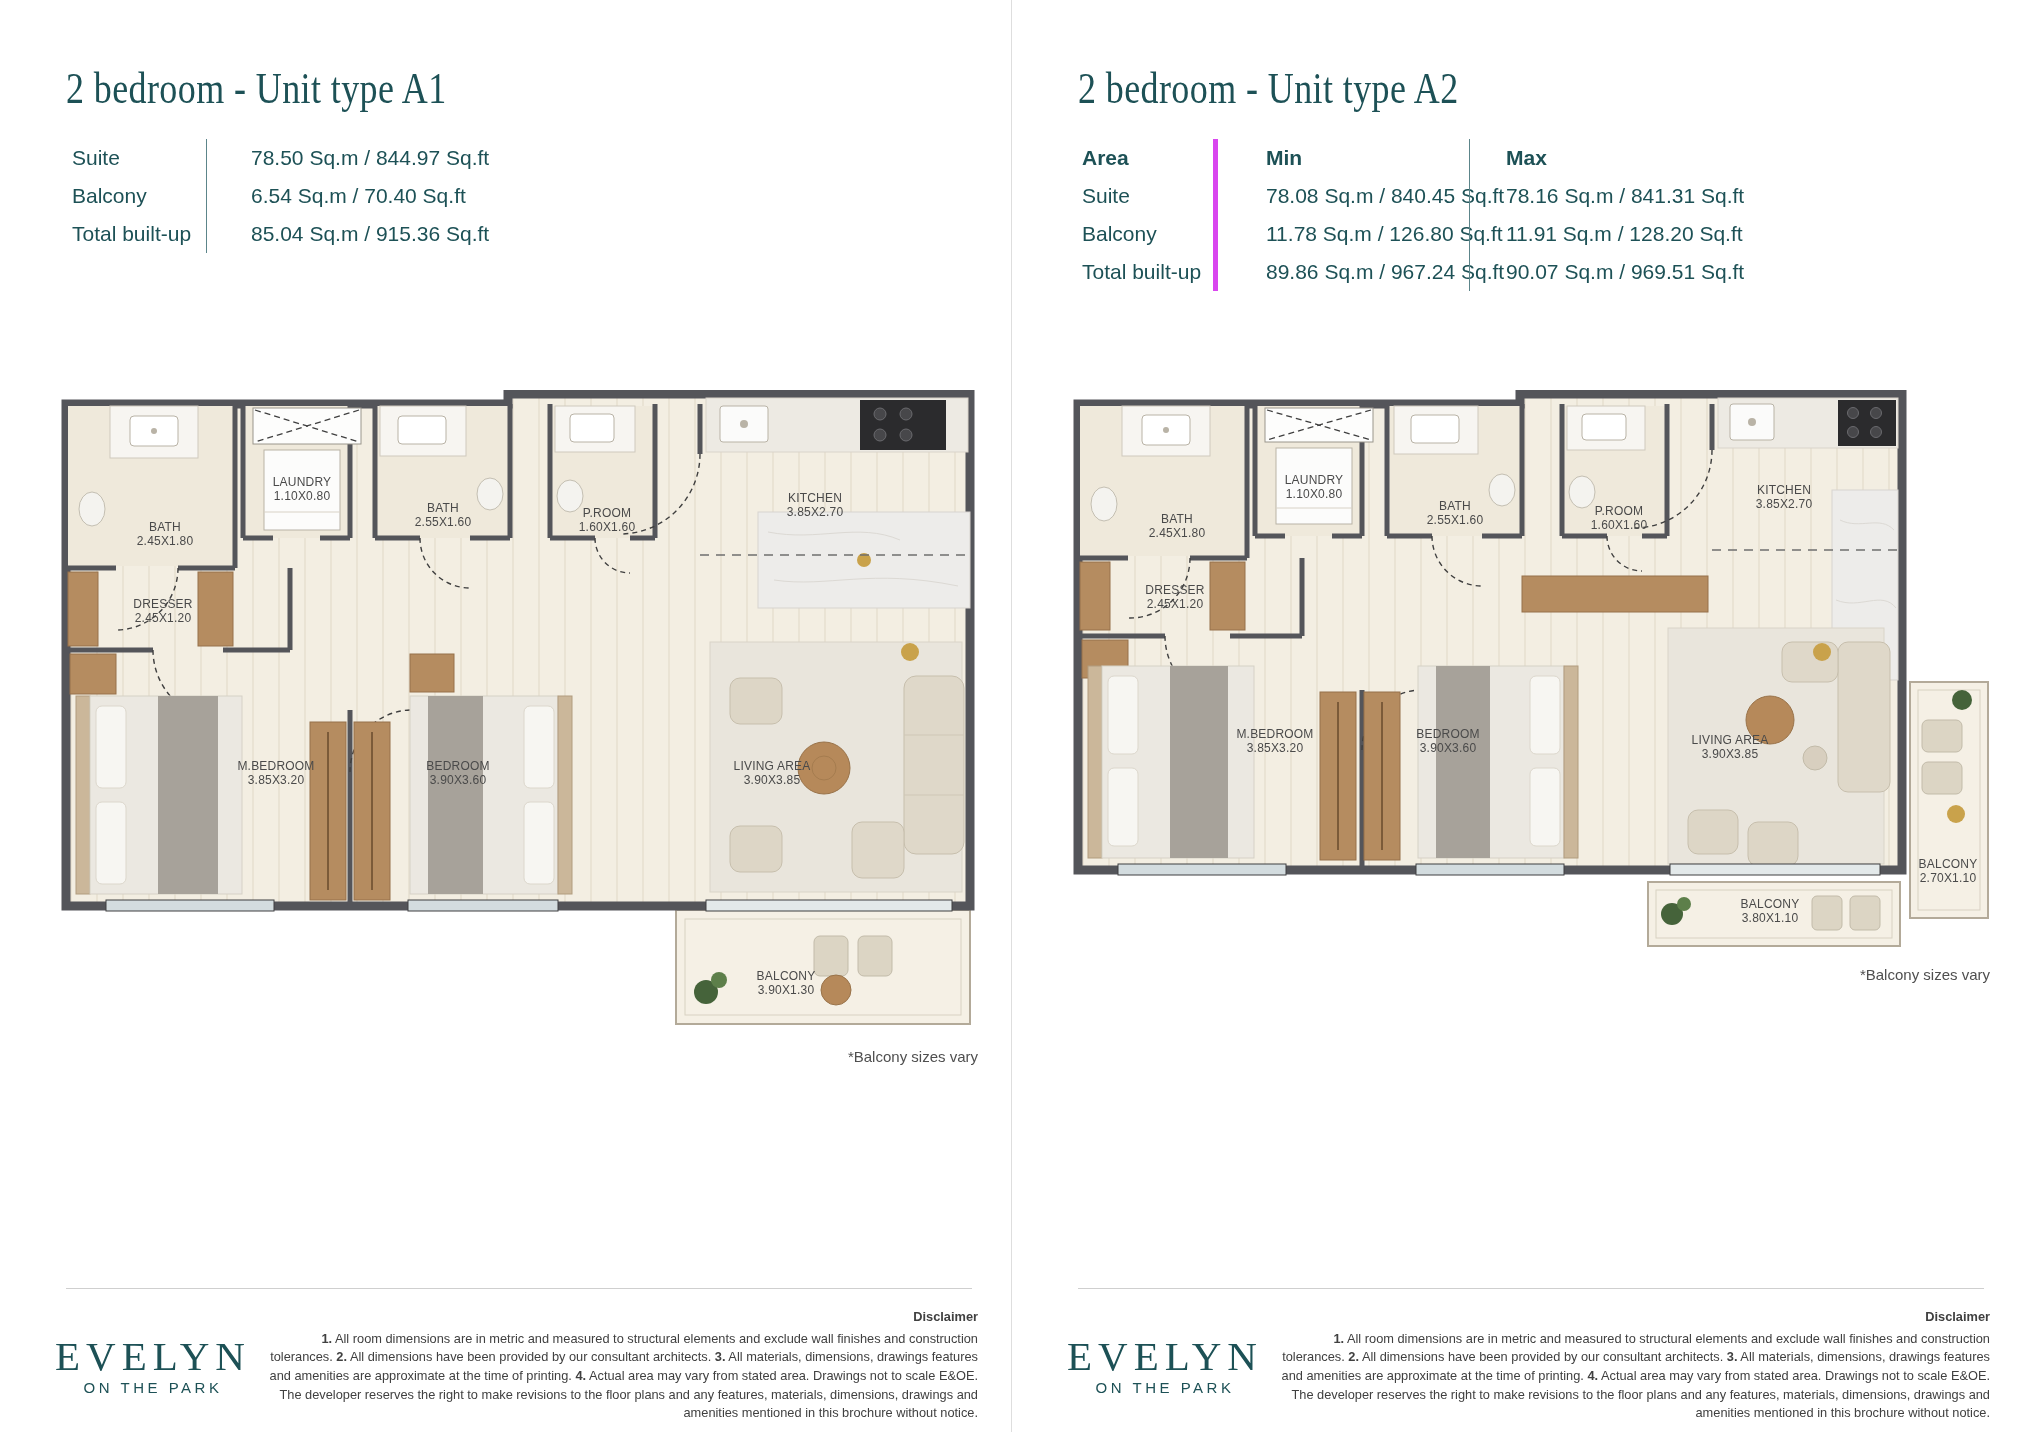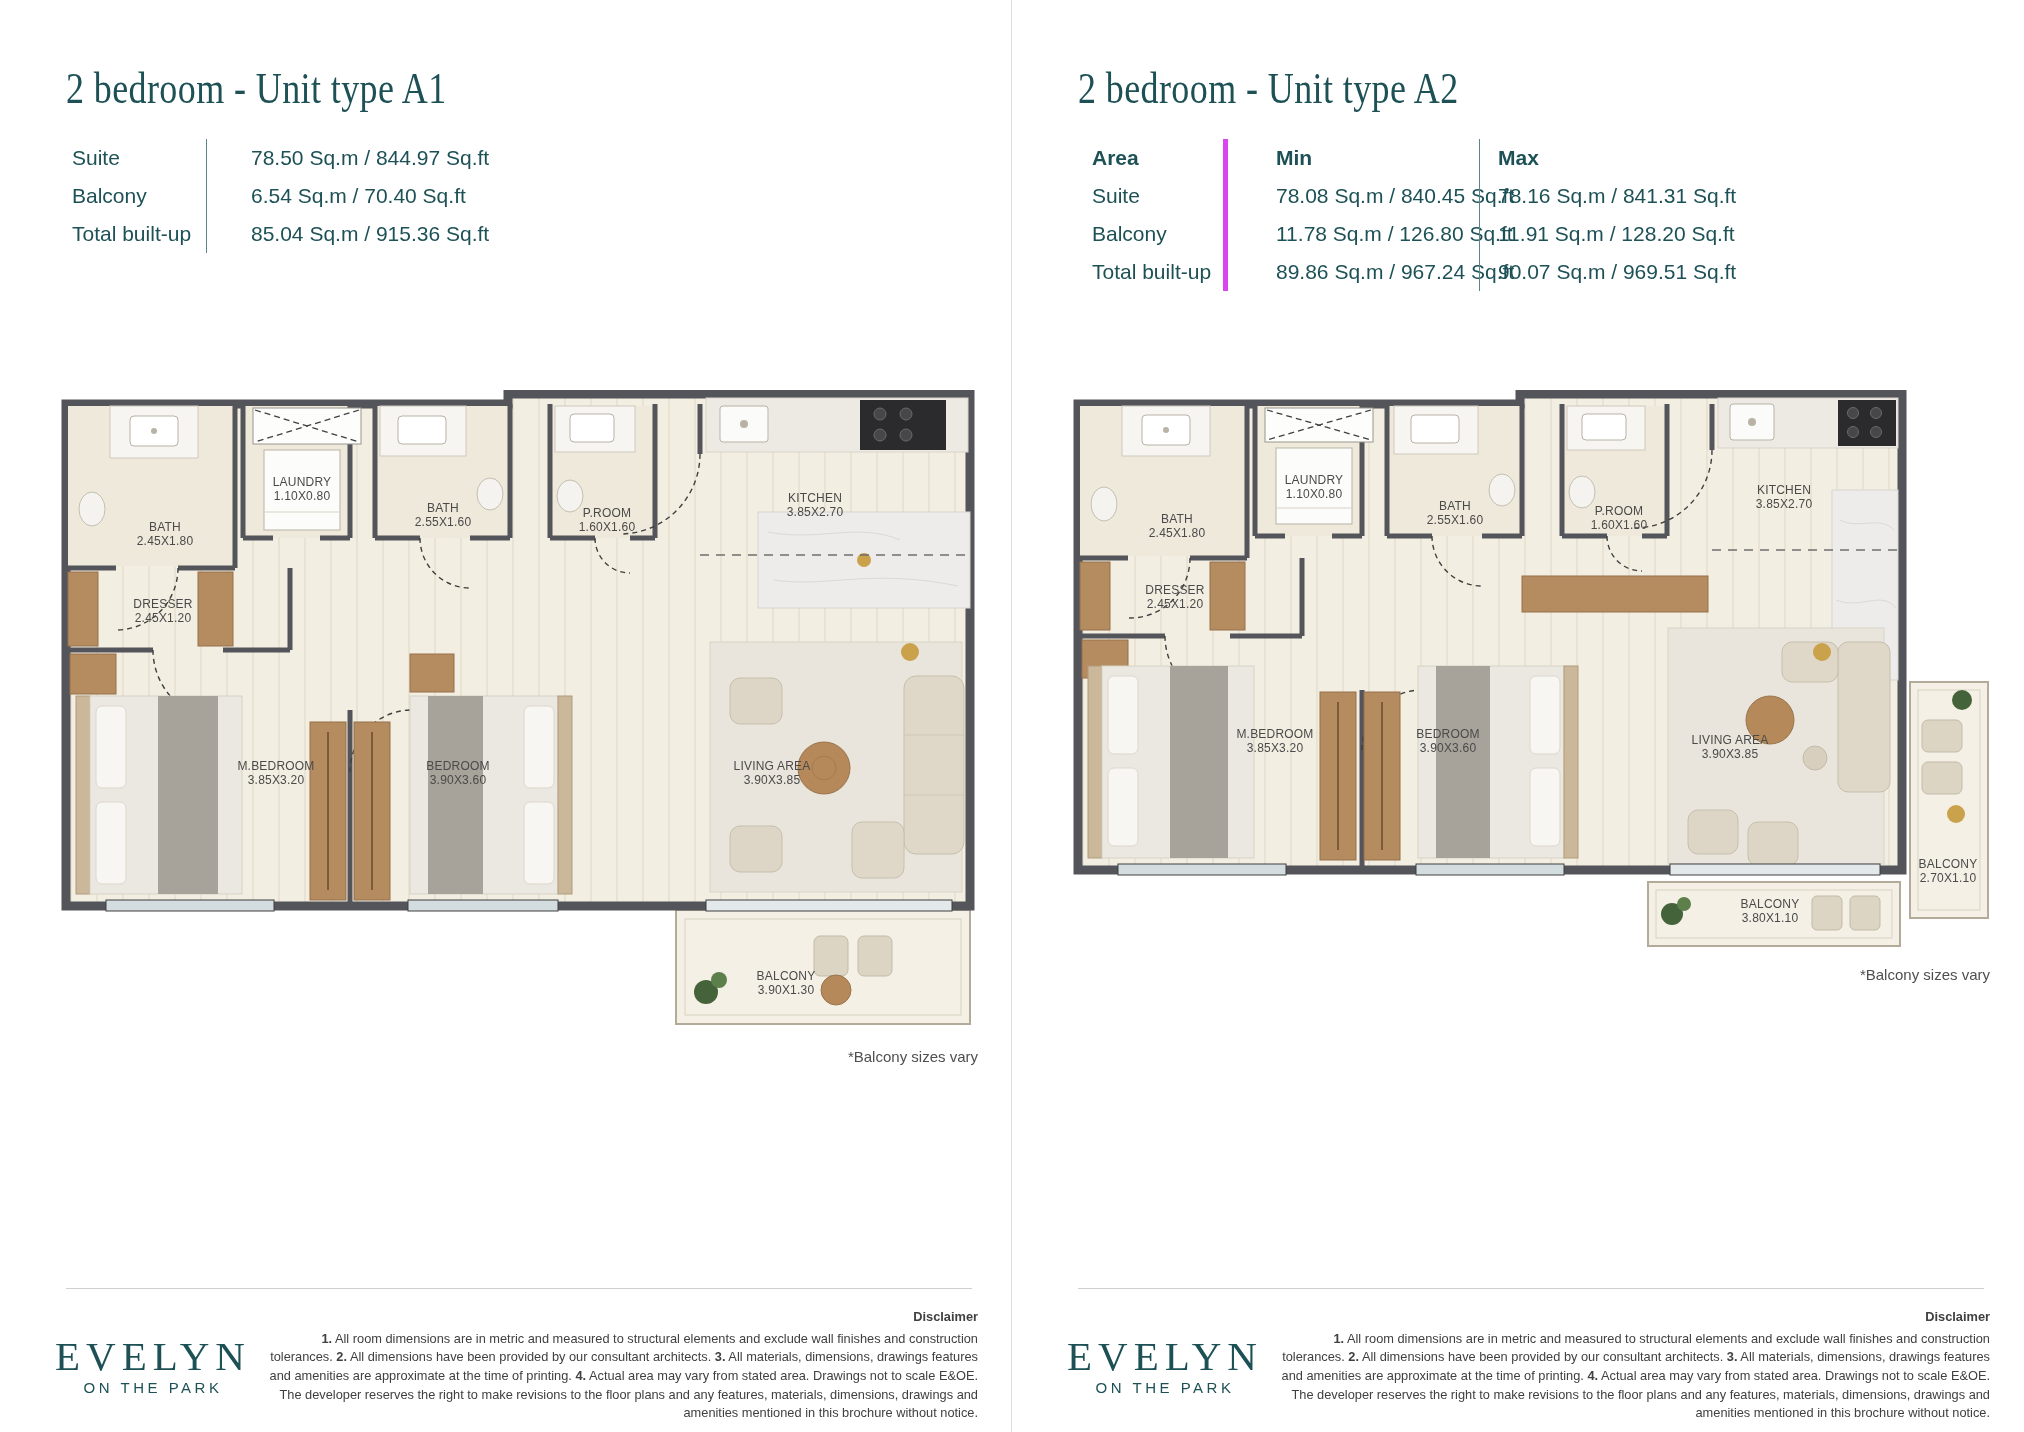--- a/index.html
+++ b/index.html
@@ -11,26 +11,26 @@
   .page.a2{left:1012px}
   .unit-title{position:absolute;left:66px;top:62px;font-family:"Liberation Serif",serif;
               font-size:45px;font-weight:400;color:#1d5156;white-space:nowrap;
               transform:scaleX(.8);transform-origin:left top;letter-spacing:.5px}
   
   .spec-table{position:absolute;left:72px;top:139px;color:#1d5156;font-size:21px}
   .spec-row{display:flex;align-items:stretch;height:38px}
   .spec-label{width:134px;display:flex;align-items:center;white-space:nowrap}
   .spec-value{border-left:1px solid #5c858a;padding-left:44px;display:flex;align-items:center;white-space:nowrap}
   
-  .area-table{position:absolute;left:80px;top:139px;color:#1d5156;font-size:21px}
+  .area-table{position:absolute;left:70px;top:139px;color:#1d5156;font-size:21px}
   .area-row{display:flex;align-items:stretch;height:38px}
   .area-row.head{font-weight:700}
   .area-c1{width:131px;display:flex;align-items:center;white-space:nowrap}
   .area-c2{width:256px;border-left:5px solid #d946ef;padding-left:48px;display:flex;align-items:center;white-space:nowrap;box-sizing:border-box}
-  .area-c3{border-left:1px solid #5c858a;padding-left:18px;display:flex;align-items:center;white-space:nowrap}
+  .area-c3{border-left:1px solid #5c858a;padding-left:36px;display:flex;align-items:center;white-space:nowrap}
   .plan{position:absolute;left:58px;top:390px}
   .balcony-note{position:absolute;right:34px;color:#4f4f4f;font-size:15px;white-space:nowrap}
   .a1 .balcony-note{top:1048px}
   .a2 .balcony-note{top:966px}
   
   .footer-rule{position:absolute;left:66px;top:1288px;width:906px;height:1px;background:#cfcfcf}
   .footer-logo{position:absolute;left:48px;top:1334px;width:210px;text-align:center;color:#1d5156}
   .logo-name{font-family:"Liberation Serif",serif;font-size:41px;letter-spacing:6px;line-height:1.1;white-space:nowrap}
   .logo-sub{font-size:15px;letter-spacing:3.5px;white-space:nowrap}
   .disclaimer{position:absolute;left:266px;top:1308px;width:712px;color:#404040;

